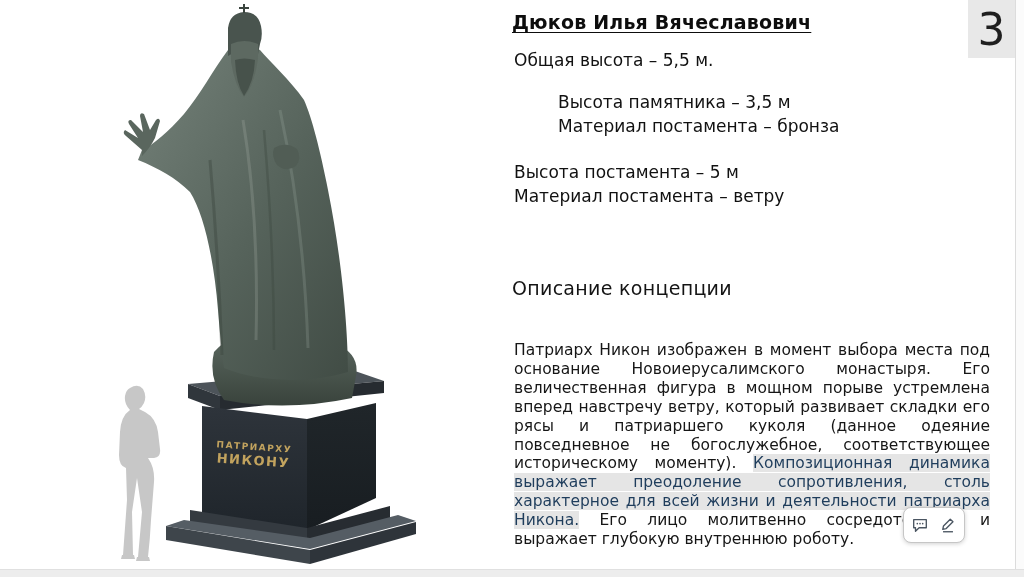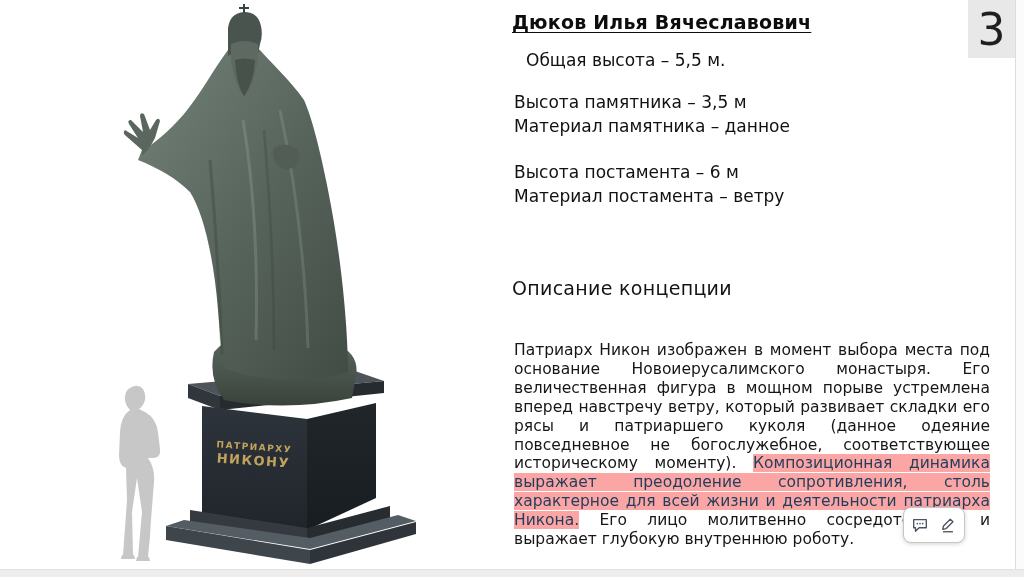--- a/index.html
+++ b/index.html
@@ -27,33 +27,33 @@
   .statue{position:absolute;left:18px;top:0;width:452px;height:566px;}
 
   
   .content{position:absolute;left:512px;top:0;width:478px;height:577px;}
   .doc-title{
     position:absolute;left:0;top:11px;width:100%;text-align:left;
     font-size:19px;font-weight:bold;text-decoration:underline;
     text-underline-offset:3px;color:#0d0d0d;letter-spacing:.2px;
   }
   .spec{position:absolute;left:2px;font-size:17px;line-height:23.5px;color:#111;}
-  .spec-1{top:49px;margin-left:12px;}
-  .spec-2{top:91px;}
+  .spec-1{top:49px;}
+  .spec-2{top:91px;margin-left:44px;}
   .spec-3{top:161px;}
   .concept-heading{
     position:absolute;left:0;top:277px;width:100%;text-align:left;
     font-size:19px;font-weight:400;color:#141414;letter-spacing:.3px;
   }
   .concept-paragraph{
     position:absolute;left:2px;top:341px;width:476px;
     font-size:15.5px;line-height:18.9px;text-align:justify;color:#161616;
   }
   .hl{
-    background:#fca5a5;color:#1f3d5c;
+    background:#e5e5e5;color:#1f3d5c;
   }
 
   
   .sel-popup{
     position:absolute;left:903px;top:507px;width:60px;height:34px;
     background:#ffffff;border:1px solid #c6c6c6;border-radius:8px;
     box-shadow:0 1px 4px rgba(0,0,0,.18);
     display:flex;align-items:center;justify-content:center;gap:8px;
     z-index:5;
   }
@@ -148,25 +148,25 @@
   <div class="content">
 
     <div class="doc-title">Дюков Илья Вячеславович</div>
 
     <div class="spec spec-1">
       <div>Общая высота – 5,5 м.</div>
     </div>
 
     <div class="spec spec-2">
       <div>Высота памятника – 3,5 м</div>
-      <div>Материал памятника – данное</div>
+      <div>Материал постамента – бронза</div>
     </div>
 
     <div class="spec spec-3">
-      <div>Высота постамента – 6 м</div>
+      <div>Высота постамента – 5 м</div>
       <div>Материал постамента – ветру</div>
     </div>
 
     <div class="concept-heading">Описание концепции</div>
 
     <div class="concept-paragraph"><span>Патриарх Никон изображен в момент выбора места под основание Новоиерусалимского монастыря. Его величественная фигура в мощном порыве устремлена вперед навстречу ветру, который развивает складки его рясы и патриаршего куколя (данное одеяние повседневное не богослужебное, соответствующее историческому моменту). </span><span class="hl">Композиционная динамика выражает преодоление сопротивления, столь характерное для всей жизни и деятельности патриарха Никона.</span><span> Его лицо молитвенно сосредоточенно и выражает глубокую внутреннюю роботу.</span></div>
 
   </div>
 
   <div class="sel-popup">

